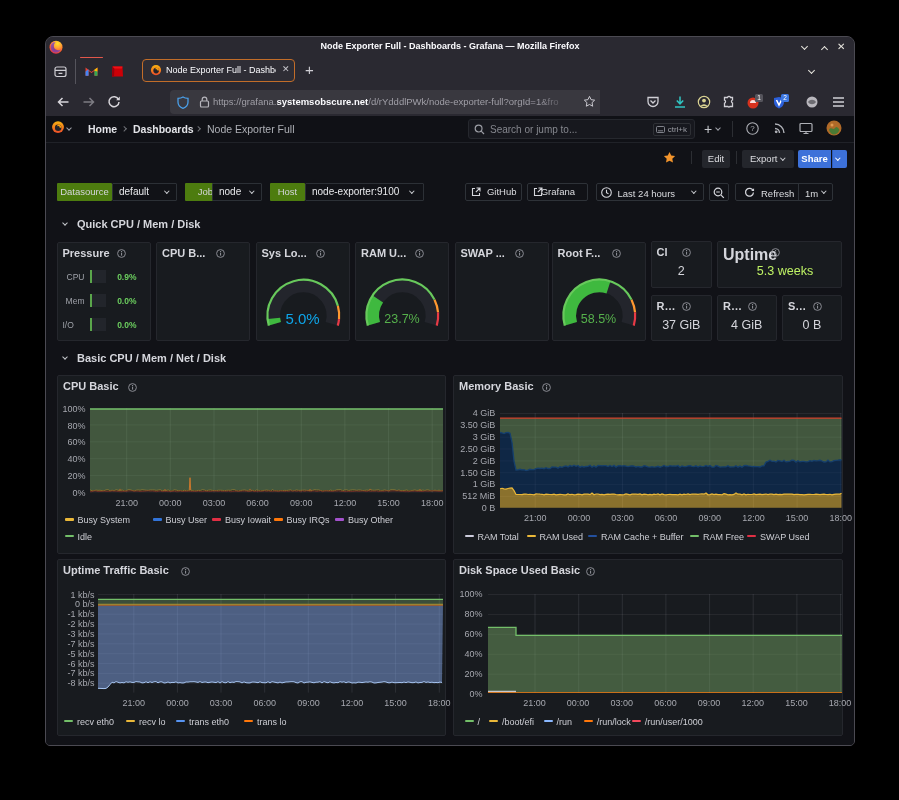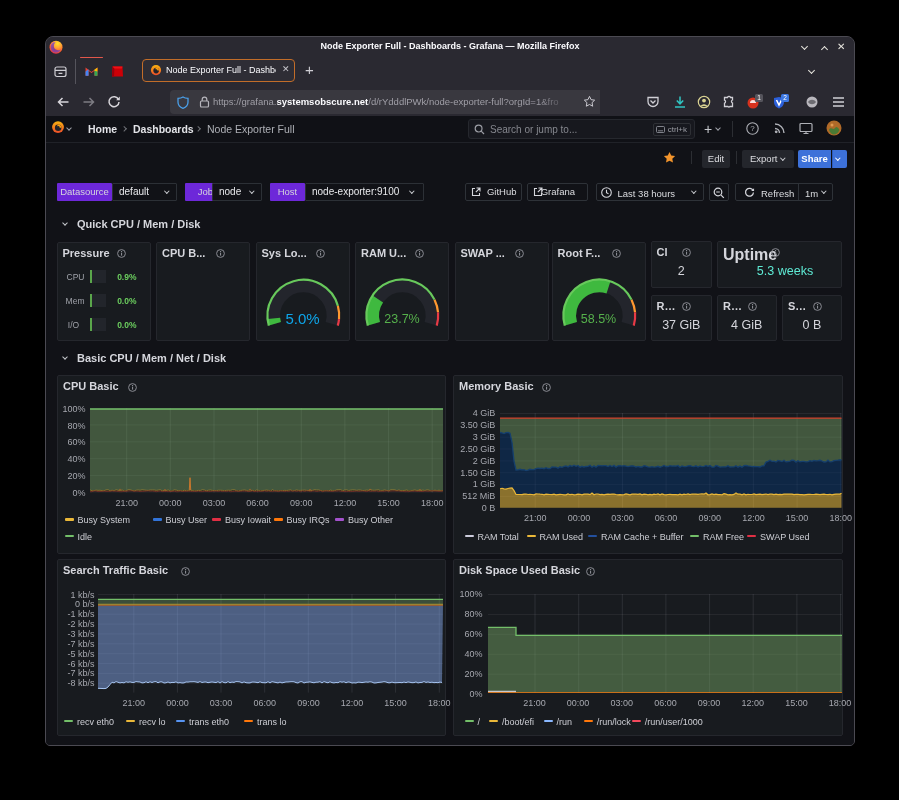--- a/index.html
+++ b/index.html
@@ -6,21 +6,21 @@
 .a{position:absolute}
 .win{position:absolute;left:45px;top:36px;width:810px;height:710px;background:#2a2931;
  border:1px solid #4b4a52;border-radius:8px 8px 5px 5px;overflow:hidden}
 .tt{color:#fbfbfe}
 .panel{position:absolute;background:#181b1f;border:1px solid #25272d;border-radius:2px}
 .ptitle{position:absolute;left:7px;top:5px;font-size:11px;font-weight:600;color:#d5d6dc;letter-spacing:0}
 .axl{position:absolute;font-size:9px;color:#a6a8af;text-align:right}
 .axb{position:absolute;font-size:9px;color:#a6a8af;text-align:center;width:30px}
 .leg{position:absolute;font-size:9px;color:#cdced4}
 .dash{display:inline-block;width:9px;height:2.5px;border-radius:1px;vertical-align:middle;margin-right:4px;margin-top:-2px}
-.chip{position:absolute;height:18px;background:#6d28d9;color:#d5d6dc;font-size:9.5px;line-height:18px;text-align:center;border-radius:1px}
+.chip{position:absolute;height:18px;background:#4d7c0f;color:#d5d6dc;font-size:9.5px;line-height:18px;text-align:center;border-radius:1px}
 .val{position:absolute;height:18px;background:#111217;border:1px solid #2c3036;color:#e8e9ec;font-size:10px;line-height:16px;padding:0 6px;border-radius:1px}
 .btn{position:absolute;height:18px;background:#111217;border:1px solid #2e3238;color:#dcdde1;font-size:9.5px;line-height:16px;border-radius:2px}
 </style></head><body>
 <div class="win">
     <div class="a" style="left:0;top:0;width:808px;height:20px;background:#2a2931"></div>
     <svg class="a" style="left:3px;top:3px" width="14" height="14" viewBox="0 0 14 14">
 <defs>
         <radialGradient id="ffg" cx="62%" cy="22%" r="90%">
           <stop offset="0%" stop-color="#ffe226"></stop>
 <stop offset="35%" stop-color="#ffa436"></stop>
@@ -214,21 +214,21 @@
     <div class="btn" style="left:480.5px;top:146px;width:61.5px;text-align:right;padding-right:12px">Grafana</div>
     <svg class="a" style="left:487px;top:150px" width="10" height="10" viewBox="0 0 10 10">
       <path d="M4 1.5 L1.5 1.5 L1.5 8.5 L8.5 8.5 L8.5 6" fill="none" stroke="#d5d6dc" stroke-width="1.1"></path>
       <path d="M5.5 1 L9 1 L9 4.5 M9 1 L4.8 5.2" fill="none" stroke="#d5d6dc" stroke-width="1.1"></path>
     </svg>
     <div class="btn" style="left:550px;top:146px;width:107.5px"></div>
     <svg class="a" style="left:555px;top:150px" width="11" height="11" viewBox="0 0 11 11">
 <circle cx="5.5" cy="5.5" r="4.8" fill="none" stroke="#d5d6dc" stroke-width="1.1"></circle>
 <path d="M5.5 2.8 L5.5 5.7 L7.5 6.8" fill="none" stroke="#d5d6dc" stroke-width="1.1"></path>
     </svg>
-    <div class="a" style="left:571.5px;top:150.5px;font-size:9.5px;color:#dcdde1">Last 38 hours</div>
+    <div class="a" style="left:571.5px;top:150.5px;font-size:9.5px;color:#dcdde1">Last 24 hours</div>
     <span style="position:absolute;left:646px;top:152px;width:3.6px;height:3.6px;border-right:1.2px solid #c6c8cd;border-bottom:1.2px solid #c6c8cd;transform:rotate(45deg)"></span>
     <div class="btn" style="left:663px;top:146px;width:20px"></div>
     <svg class="a" style="left:667px;top:150px" width="12" height="12" viewBox="0 0 12 12">
 <circle cx="5" cy="5" r="3.8" fill="none" stroke="#d5d6dc" stroke-width="1.2"></circle>
 <line x1="7.8" y1="7.8" x2="10.8" y2="10.8" stroke="#d5d6dc" stroke-width="1.2"></line>
 <line x1="3.2" y1="5" x2="6.8" y2="5" stroke="#d5d6dc" stroke-width="1.2"></line>
     </svg>
     <div class="btn" style="left:689px;top:146px;width:98px"></div>
     <svg class="a" style="left:698px;top:150px" width="11" height="11" viewBox="0 0 14 14">
 <path d="M 11.5 4.5 A 5 5 0 1 0 12 7" fill="none" stroke="#d5d6dc" stroke-width="1.6"></path>
@@ -283,21 +283,21 @@
       <rect x="4" y="2" width="1.1" height="1.2" fill="#898b92"></rect>
     </svg>
     <div class="a" style="left:16.5px;top:235px;width:22px;text-align:right;font-size:8.5px;color:#9fa2a9">CPU</div>
     <div class="a" style="left:43.5px;top:233px;width:16px;height:13px;background:#22252b"></div>
     <div class="a" style="left:43.5px;top:233px;width:2px;height:13px;background:#5aa64b"></div>
     <div class="a" style="left:62.5px;top:235px;width:28px;text-align:right;font-size:8.5px;font-weight:600;color:#6ccf5f">0.9%</div>
     <div class="a" style="left:16.5px;top:259px;width:22px;text-align:right;font-size:8.5px;color:#9fa2a9">Mem</div>
     <div class="a" style="left:43.5px;top:257px;width:16px;height:13px;background:#22252b"></div>
     <div class="a" style="left:43.5px;top:257px;width:2px;height:13px;background:#5aa64b"></div>
     <div class="a" style="left:62.5px;top:259px;width:28px;text-align:right;font-size:8.5px;font-weight:600;color:#6ccf5f">0.0%</div>
-    <div class="a" style="left:16.5px;top:283px;width:22px;text-align:center;font-size:8.5px;color:#9fa2a9">I/O</div>
+    <div class="a" style="left:16.5px;top:283px;width:22px;text-align:left;font-size:8.5px;color:#9fa2a9">I/O</div>
     <div class="a" style="left:43.5px;top:281px;width:16px;height:13px;background:#22252b"></div>
     <div class="a" style="left:43.5px;top:281px;width:2px;height:13px;background:#5aa64b"></div>
     <div class="a" style="left:62.5px;top:283px;width:28px;text-align:right;font-size:8.5px;font-weight:600;color:#6ccf5f">0.0%</div>
     <div class="a" style="left:209.5px;top:205px;width:94px;height:99px">
       <svg width="94" height="99" style="position:absolute;left:0;top:0">
         <path d="M 18.99 81.78 A 29.5 29.5 0 1 1 75.61 81.78" fill="none" stroke="#23252c" stroke-width="12.5"></path>
         <path d="M 18.99 81.78 A 29.5 29.5 0 0 1 17.94 76.41" fill="none" stroke="#3fb93f" stroke-width="12.5"></path>
         <path d="M 12.84 83.58 A 35.9 35.9 0 1 1 81.88 63.85" fill="none" stroke="#68c95c" stroke-width="2.2"></path>
         <path d="M 81.88 63.85 A 35.9 35.9 0 0 1 83.02 77.05" fill="none" stroke="#ff9830" stroke-width="2.2"></path>
         <path d="M 83.02 77.05 A 35.9 35.9 0 0 1 81.76 83.58" fill="none" stroke="#e83a46" stroke-width="2.2"></path>
@@ -332,21 +332,21 @@
       <rect x="4" y="2" width="1.1" height="1.2" fill="#898b92"></rect>
     </svg>
     <div class="a" style="left:604.5px;top:227px;width:61.5px;text-align:center;font-size:12.5px;font-weight:500;color:#d5d6dc">2</div>
     <div class="panel" style="left:671px;top:204px;width:125px;height:47px"></div>
     <div class="a ptitle" style="left:677px;top:209px;font-size:16px">Uptime</div>
     <svg style="position:absolute;left:725px;top:211px" width="9" height="9" viewBox="0 0 9 9">
       <circle cx="4.5" cy="4.5" r="3.9" fill="none" stroke="#898b92" stroke-width="1"></circle>
       <rect x="4" y="3.8" width="1.1" height="2.8" fill="#898b92"></rect>
       <rect x="4" y="2" width="1.1" height="1.2" fill="#898b92"></rect>
     </svg>
-    <div class="a" style="left:671px;top:227px;width:136px;text-align:center;font-size:12.5px;font-weight:500;color:#5eead4">5.3 weeks</div>
+    <div class="a" style="left:671px;top:227px;width:136px;text-align:center;font-size:12.5px;font-weight:500;color:#bef264">5.3 weeks</div>
     <div class="panel" style="left:604.5px;top:258px;width:61.5px;height:46px"></div>
     <div class="a ptitle" style="left:610.5px;top:263px;font-size:11px">R…</div>
     <svg style="position:absolute;left:635.5px;top:265px" width="9" height="9" viewBox="0 0 9 9">
       <circle cx="4.5" cy="4.5" r="3.9" fill="none" stroke="#898b92" stroke-width="1"></circle>
       <rect x="4" y="3.8" width="1.1" height="2.8" fill="#898b92"></rect>
       <rect x="4" y="2" width="1.1" height="1.2" fill="#898b92"></rect>
     </svg>
     <div class="a" style="left:604.5px;top:281px;width:61.5px;text-align:center;font-size:12.5px;font-weight:500;color:#d5d6dc">37 GiB</div>
     <div class="panel" style="left:671px;top:258px;width:59.5px;height:46px"></div>
     <div class="a ptitle" style="left:677px;top:263px;font-size:11px">R…</div>
@@ -468,21 +468,21 @@
       <path d="M 0.0,75.8 L 2.0,75.3 L 4.0,75.9 L 6.0,76.1 L 8.0,75.5 L 10.0,75.2 L 12.0,74.9 L 14.0,77.7 L 16.0,81.5 L 18.0,81.5 L 20.0,81.5 L 22.0,81.7 L 24.0,81.1 L 26.0,81.0 L 28.0,81.5 L 30.0,81.4 L 32.0,81.5 L 34.0,81.8 L 36.0,80.9 L 38.0,81.0 L 40.0,81.2 L 42.0,81.3 L 44.0,81.8 L 46.0,81.1 L 48.0,81.3 L 50.0,81.5 L 52.0,81.7 L 54.0,81.2 L 56.0,81.8 L 58.0,81.6 L 60.0,81.4 L 62.0,81.5 L 64.0,81.8 L 66.0,81.9 L 68.0,80.9 L 70.0,81.7 L 72.0,81.3 L 74.0,81.9 L 76.0,81.6 L 78.0,81.2 L 80.0,81.3 L 82.0,81.8 L 84.0,81.1 L 86.0,81.2 L 88.0,81.1 L 90.0,81.7 L 92.0,80.0 L 94.0,81.8 L 96.0,81.0 L 98.0,81.0 L 100.0,81.7 L 102.0,81.4 L 104.0,81.8 L 106.0,81.4 L 108.0,81.2 L 110.0,81.3 L 112.0,81.1 L 114.0,81.1 L 116.0,81.5 L 118.0,81.8 L 120.0,81.6 L 122.0,81.8 L 124.0,81.7 L 126.0,81.0 L 128.0,81.4 L 130.0,81.9 L 132.0,81.2 L 134.0,81.1 L 136.0,81.2 L 138.0,81.3 L 140.0,81.0 L 142.0,81.9 L 144.0,81.1 L 146.0,81.3 L 148.0,81.9 L 150.0,81.4 L 152.0,81.9 L 154.0,81.1 L 156.0,81.5 L 158.0,81.0 L 160.0,81.8 L 162.0,81.0 L 164.0,81.6 L 166.0,81.8 L 168.0,81.5 L 170.0,81.4 L 172.0,81.6 L 174.0,81.6 L 176.0,81.7 L 178.0,81.9 L 180.0,81.1 L 182.0,81.8 L 184.0,81.1 L 186.0,81.5 L 188.0,80.9 L 190.0,81.6 L 192.0,81.0 L 194.0,81.2 L 196.0,81.1 L 198.0,81.4 L 200.0,81.0 L 202.0,80.9 L 204.0,81.2 L 206.0,80.1 L 208.0,81.8 L 210.0,81.7 L 212.0,81.0 L 214.0,81.7 L 216.0,81.1 L 218.0,81.7 L 220.0,81.5 L 222.0,81.8 L 224.0,80.6 L 226.0,81.2 L 228.0,81.8 L 230.0,81.7 L 232.0,81.8 L 234.0,81.4 L 236.0,79.9 L 238.0,81.2 L 240.0,81.2 L 242.0,81.9 L 244.0,81.0 L 246.0,81.9 L 248.0,81.3 L 250.0,81.5 L 252.0,81.5 L 254.0,80.9 L 256.0,81.6 L 258.0,81.3 L 260.0,81.2 L 262.0,81.6 L 264.0,81.3 L 266.0,81.0 L 268.0,81.6 L 270.0,81.2 L 272.0,81.2 L 274.0,81.6 L 276.0,81.1 L 278.0,81.7 L 280.0,81.4 L 282.0,81.7 L 284.0,81.1 L 286.0,81.1 L 288.0,81.0 L 290.0,81.1 L 292.0,81.1 L 294.0,81.7 L 296.0,81.3 L 298.0,81.4 L 300.0,81.7 L 302.0,81.6 L 304.0,81.9 L 306.0,81.6 L 308.0,81.4 L 310.0,81.4 L 312.0,81.5 L 314.0,81.5 L 316.0,81.2 L 318.0,81.4 L 320.0,81.6 L 322.0,81.3 L 324.0,81.1 L 326.0,81.5 L 328.0,81.7 L 330.0,81.3 L 332.0,81.9 L 334.0,81.4 L 336.0,81.1 L 338.0,81.2 L 340.0,81.1 L 341.5,80.3 L 341.5,94.7 L 0,94.7 Z" fill="rgba(234,184,57,0.55)"></path>
       <polyline points="0.0,75.8 2.0,75.3 4.0,75.9 6.0,76.1 8.0,75.5 10.0,75.2 12.0,74.9 14.0,77.7 16.0,81.5 18.0,81.5 20.0,81.5 22.0,81.7 24.0,81.1 26.0,81.0 28.0,81.5 30.0,81.4 32.0,81.5 34.0,81.8 36.0,80.9 38.0,81.0 40.0,81.2 42.0,81.3 44.0,81.8 46.0,81.1 48.0,81.3 50.0,81.5 52.0,81.7 54.0,81.2 56.0,81.8 58.0,81.6 60.0,81.4 62.0,81.5 64.0,81.8 66.0,81.9 68.0,80.9 70.0,81.7 72.0,81.3 74.0,81.9 76.0,81.6 78.0,81.2 80.0,81.3 82.0,81.8 84.0,81.1 86.0,81.2 88.0,81.1 90.0,81.7 92.0,80.0 94.0,81.8 96.0,81.0 98.0,81.0 100.0,81.7 102.0,81.4 104.0,81.8 106.0,81.4 108.0,81.2 110.0,81.3 112.0,81.1 114.0,81.1 116.0,81.5 118.0,81.8 120.0,81.6 122.0,81.8 124.0,81.7 126.0,81.0 128.0,81.4 130.0,81.9 132.0,81.2 134.0,81.1 136.0,81.2 138.0,81.3 140.0,81.0 142.0,81.9 144.0,81.1 146.0,81.3 148.0,81.9 150.0,81.4 152.0,81.9 154.0,81.1 156.0,81.5 158.0,81.0 160.0,81.8 162.0,81.0 164.0,81.6 166.0,81.8 168.0,81.5 170.0,81.4 172.0,81.6 174.0,81.6 176.0,81.7 178.0,81.9 180.0,81.1 182.0,81.8 184.0,81.1 186.0,81.5 188.0,80.9 190.0,81.6 192.0,81.0 194.0,81.2 196.0,81.1 198.0,81.4 200.0,81.0 202.0,80.9 204.0,81.2 206.0,80.1 208.0,81.8 210.0,81.7 212.0,81.0 214.0,81.7 216.0,81.1 218.0,81.7 220.0,81.5 222.0,81.8 224.0,80.6 226.0,81.2 228.0,81.8 230.0,81.7 232.0,81.8 234.0,81.4 236.0,79.9 238.0,81.2 240.0,81.2 242.0,81.9 244.0,81.0 246.0,81.9 248.0,81.3 250.0,81.5 252.0,81.5 254.0,80.9 256.0,81.6 258.0,81.3 260.0,81.2 262.0,81.6 264.0,81.3 266.0,81.0 268.0,81.6 270.0,81.2 272.0,81.2 274.0,81.6 276.0,81.1 278.0,81.7 280.0,81.4 282.0,81.7 284.0,81.1 286.0,81.1 288.0,81.0 290.0,81.1 292.0,81.1 294.0,81.7 296.0,81.3 298.0,81.4 300.0,81.7 302.0,81.6 304.0,81.9 306.0,81.6 308.0,81.4 310.0,81.4 312.0,81.5 314.0,81.5 316.0,81.2 318.0,81.4 320.0,81.6 322.0,81.3 324.0,81.1 326.0,81.5 328.0,81.7 330.0,81.3 332.0,81.9 334.0,81.4 336.0,81.1 338.0,81.2 340.0,81.1 341.5,80.3" fill="none" stroke="#eab839" stroke-width="1.2"></polyline>
       <line x1="0" y1="5.1" x2="341.5" y2="5.1" stroke="#d0402b" stroke-width="1.4"></line>
     </svg>
     <div class="leg" style="left:418.5px;top:494.5px"><span class="dash" style="background:#ccccdc"></span>RAM Total</div>
     <div class="leg" style="left:480.5px;top:494.5px"><span class="dash" style="background:#eab839"></span>RAM Used</div>
     <div class="leg" style="left:542.0px;top:494.5px"><span class="dash" style="background:#23509e"></span>RAM Cache + Buffer</div>
     <div class="leg" style="left:644.0px;top:494.5px"><span class="dash" style="background:#73bf69"></span>RAM Free</div>
     <div class="leg" style="left:701.0px;top:494.5px"><span class="dash" style="background:#e02f44"></span>SWAP Used</div>
     <div class="panel" style="left:10.5px;top:521.5px;width:389.5px;height:177.5px"></div>
-    <div class="a ptitle" style="left:17px;top:526.5px;font-size:11px">Search Traffic Basic</div>
+    <div class="a ptitle" style="left:17px;top:526.5px;font-size:11px">Uptime Traffic Basic</div>
     <svg style="position:absolute;left:135.0px;top:529.5px" width="9" height="9" viewBox="0 0 9 9">
       <circle cx="4.5" cy="4.5" r="3.9" fill="none" stroke="#898b92" stroke-width="1"></circle>
       <rect x="4" y="3.8" width="1.1" height="2.8" fill="#898b92"></rect>
       <rect x="4" y="2" width="1.1" height="1.2" fill="#898b92"></rect>
     </svg>
     <div class="axl" style="left:12.5px;top:552.5px;width:36px">1 kb/s</div>
     <div class="axl" style="left:12.5px;top:562.4px;width:36px">0 b/s</div>
     <div class="axl" style="left:12.5px;top:572.2px;width:36px">-1 kb/s</div>
     <div class="axl" style="left:12.5px;top:582.1px;width:36px">-2 kb/s</div>
     <div class="axl" style="left:12.5px;top:591.9px;width:36px">-3 kb/s</div>

